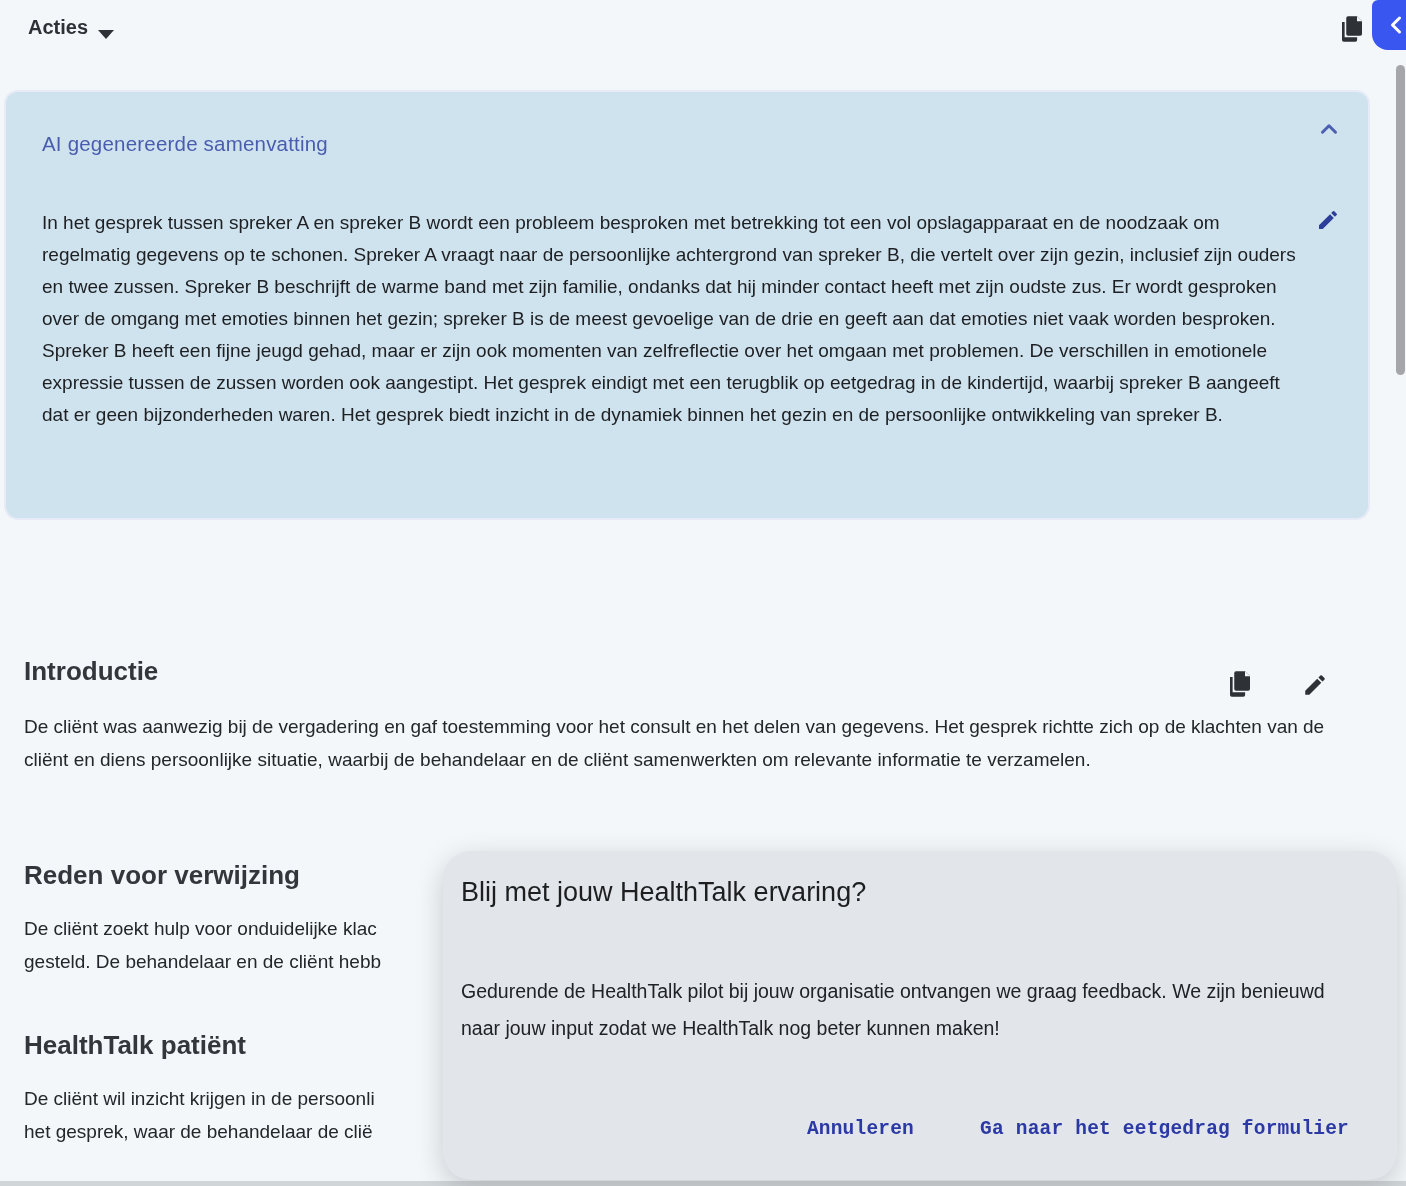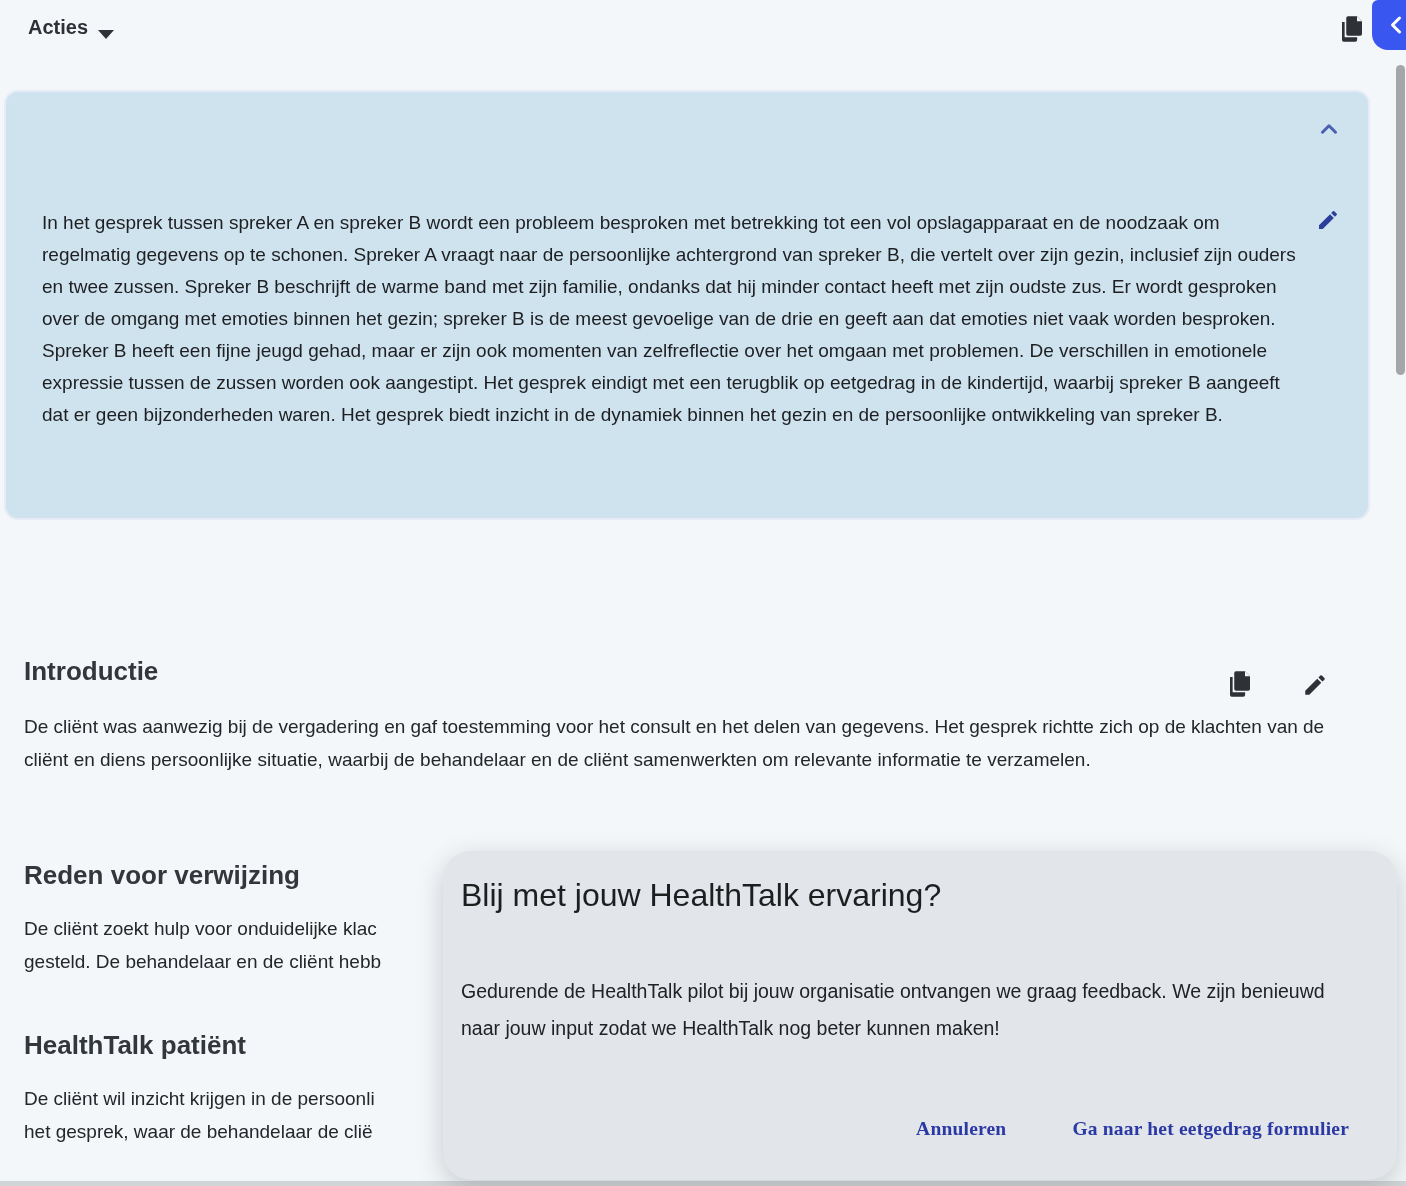--- a/index.html
+++ b/index.html
@@ -94,33 +94,33 @@
   
   .dialog {
     position: absolute; left: 443px; top: 851px;
     width: 954px; height: 329px;
     background: #e2e5e9;
     border-radius: 28px;
     box-shadow: 0 8px 28px rgba(0,0,0,0.18);
   }
   .dialog-title {
     position: absolute; left: 18px; top: 26px;
-    font-size: 32px; font-weight: 400; color: #1d1e20;
+    font-size: 27px; font-weight: 400; color: #1d1e20;
   }
   .dialog-body {
     position: absolute; left: 18px; top: 122px; width: 890px;
     font-size: 19.5px; line-height: 37px; color: #202225;
   }
   .dialog-actions {
     position: absolute; right: 48px; bottom: 40px;
     display: flex; gap: 66px; align-items: center;
   }
   .dialog-btn {
     background: none; border: none;
-    font-family: Liberation Serif, serif;
+    font-family: Liberation Mono, monospace;
     font-size: 19.5px; font-weight: 700; color: #2b39a5;
     cursor: pointer; letter-spacing: .2px;
   }
 
   .bottom-edge {
     position: absolute; left: 0; bottom: 0; width: 100%; height: 5px;
     background: rgba(120,125,130,0.28);
   }
   svg { display: block; }
 </style>
@@ -144,20 +144,21 @@
 
   <div class="corner-btn">
     <svg viewBox="0 0 24 24" width="28" height="28">
       <polyline points="15 6 9 12 15 18" fill="none" stroke="#ffffff" stroke-width="2.6" stroke-linecap="round" stroke-linejoin="round"></polyline>
     </svg>
   </div>
 
   <div class="scroll-thumb"></div>
 
   <div class="panel panel-ai">
+    <div class="panel-title">AI gegenereerde samenvatting</div>
     <div class="panel-chevron">
       <svg viewBox="0 0 24 24" width="26" height="26">
         <polyline points="6 15 12 9 18 15" fill="none" stroke="#4c5fb0" stroke-width="2.8" stroke-linecap="round" stroke-linejoin="round"></polyline>
       </svg>
     </div>
     <div class="ai-body">In het gesprek tussen spreker A en spreker B wordt een probleem besproken met betrekking tot een vol opslagapparaat en de noodzaak om regelmatig gegevens op te schonen. Spreker A vraagt naar de persoonlijke achtergrond van spreker B, die vertelt over zijn gezin, inclusief zijn ouders en twee zussen. Spreker B beschrijft de warme band met zijn familie, ondanks dat hij minder contact heeft met zijn oudste zus. Er wordt gesproken over de omgang met emoties binnen het gezin; spreker B is de meest gevoelige van de drie en geeft aan dat emoties niet vaak worden besproken. Spreker B heeft een fijne jeugd gehad, maar er zijn ook momenten van zelfreflectie over het omgaan met problemen. De verschillen in emotionele expressie tussen de zussen worden ook aangestipt. Het gesprek eindigt met een terugblik op eetgedrag in de kindertijd, waarbij spreker B aangeeft dat er geen bijzonderheden waren. Het gesprek biedt inzicht in de dynamiek binnen het gezin en de persoonlijke ontwikkeling van spreker B.</div>
     <div class="ai-edit">
       <svg viewBox="0 0 24 24" width="24" height="24">
         <path fill="#2c3e9a" d="M3 17.25V21h3.75L17.81 9.94l-3.75-3.75L3 17.25zM20.71 7.04a1 1 0 0 0 0-1.41l-2.34-2.34a1 1 0 0 0-1.41 0l-1.83 1.83 3.75 3.75 1.83-1.83z"></path>
       </svg>

